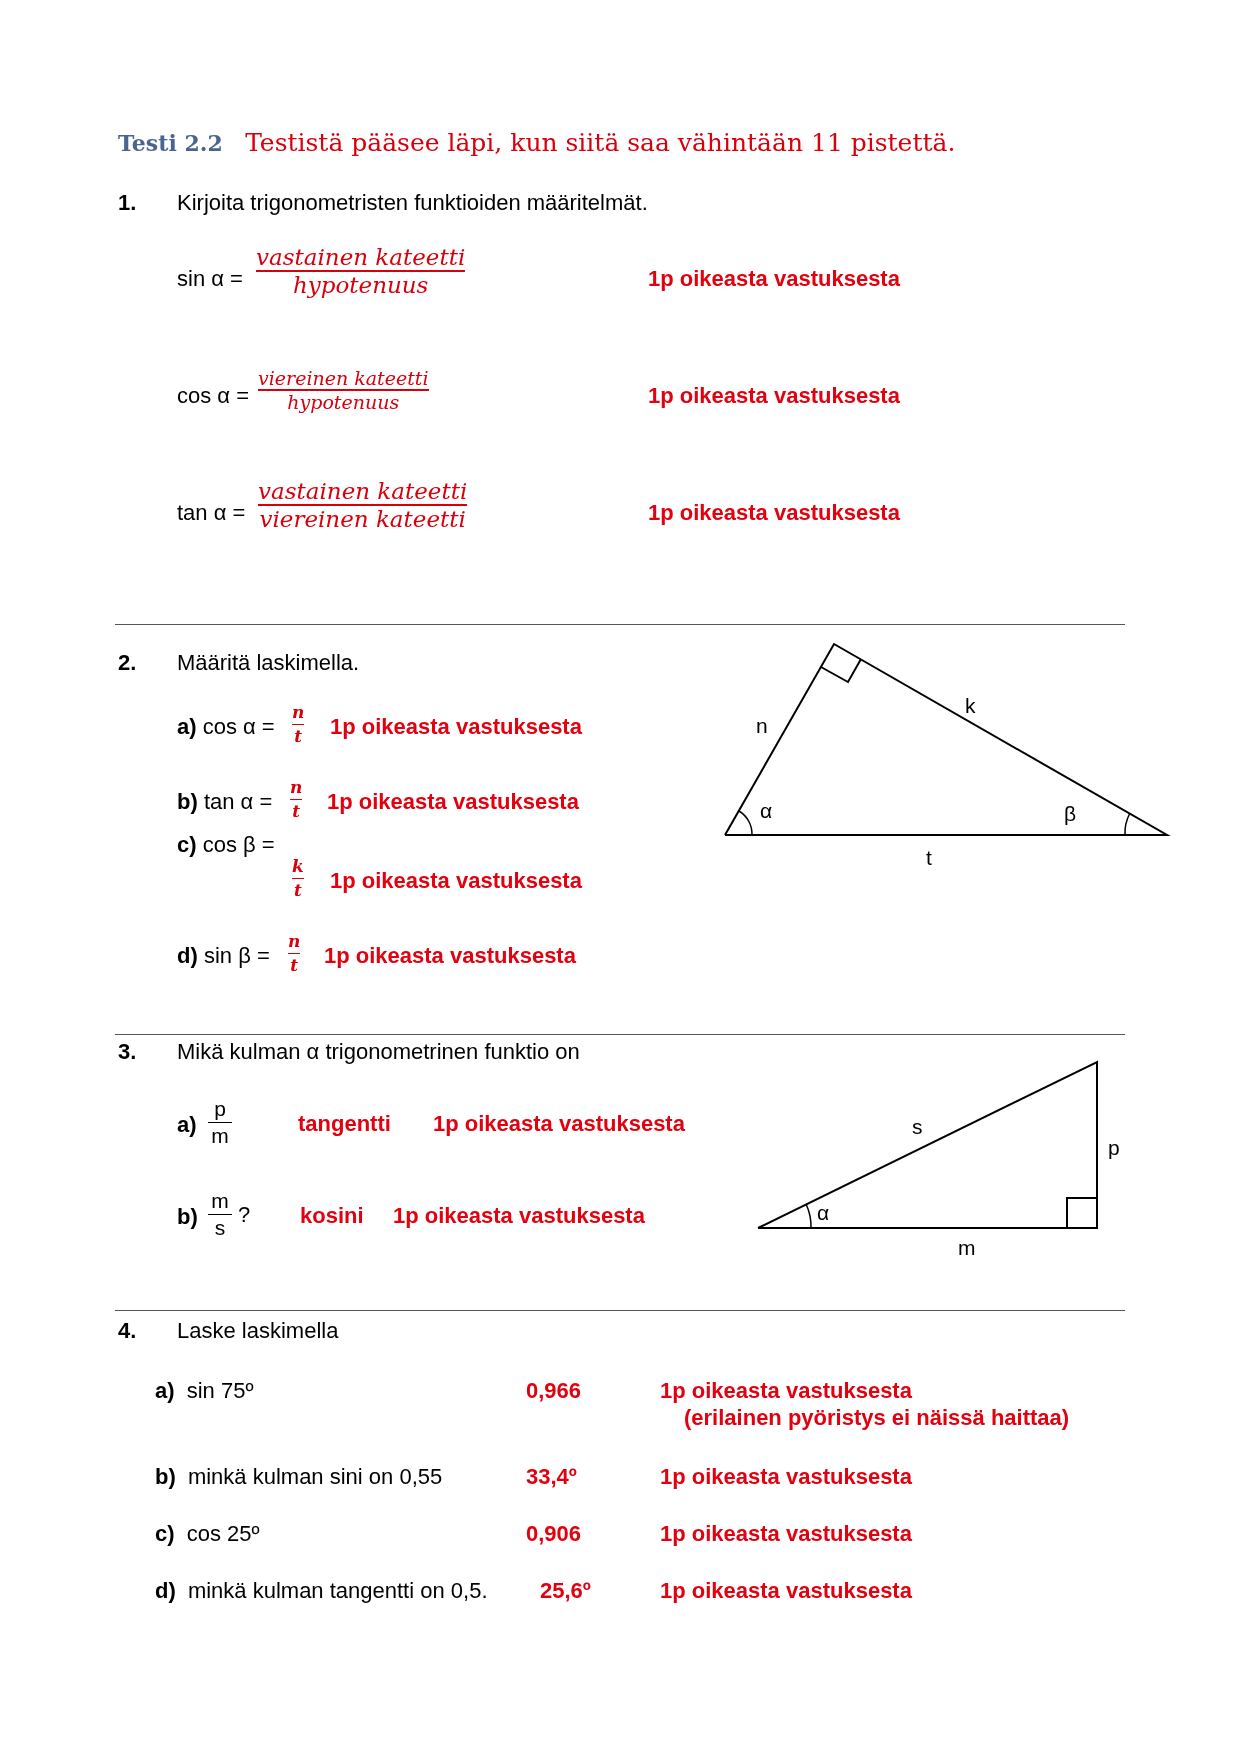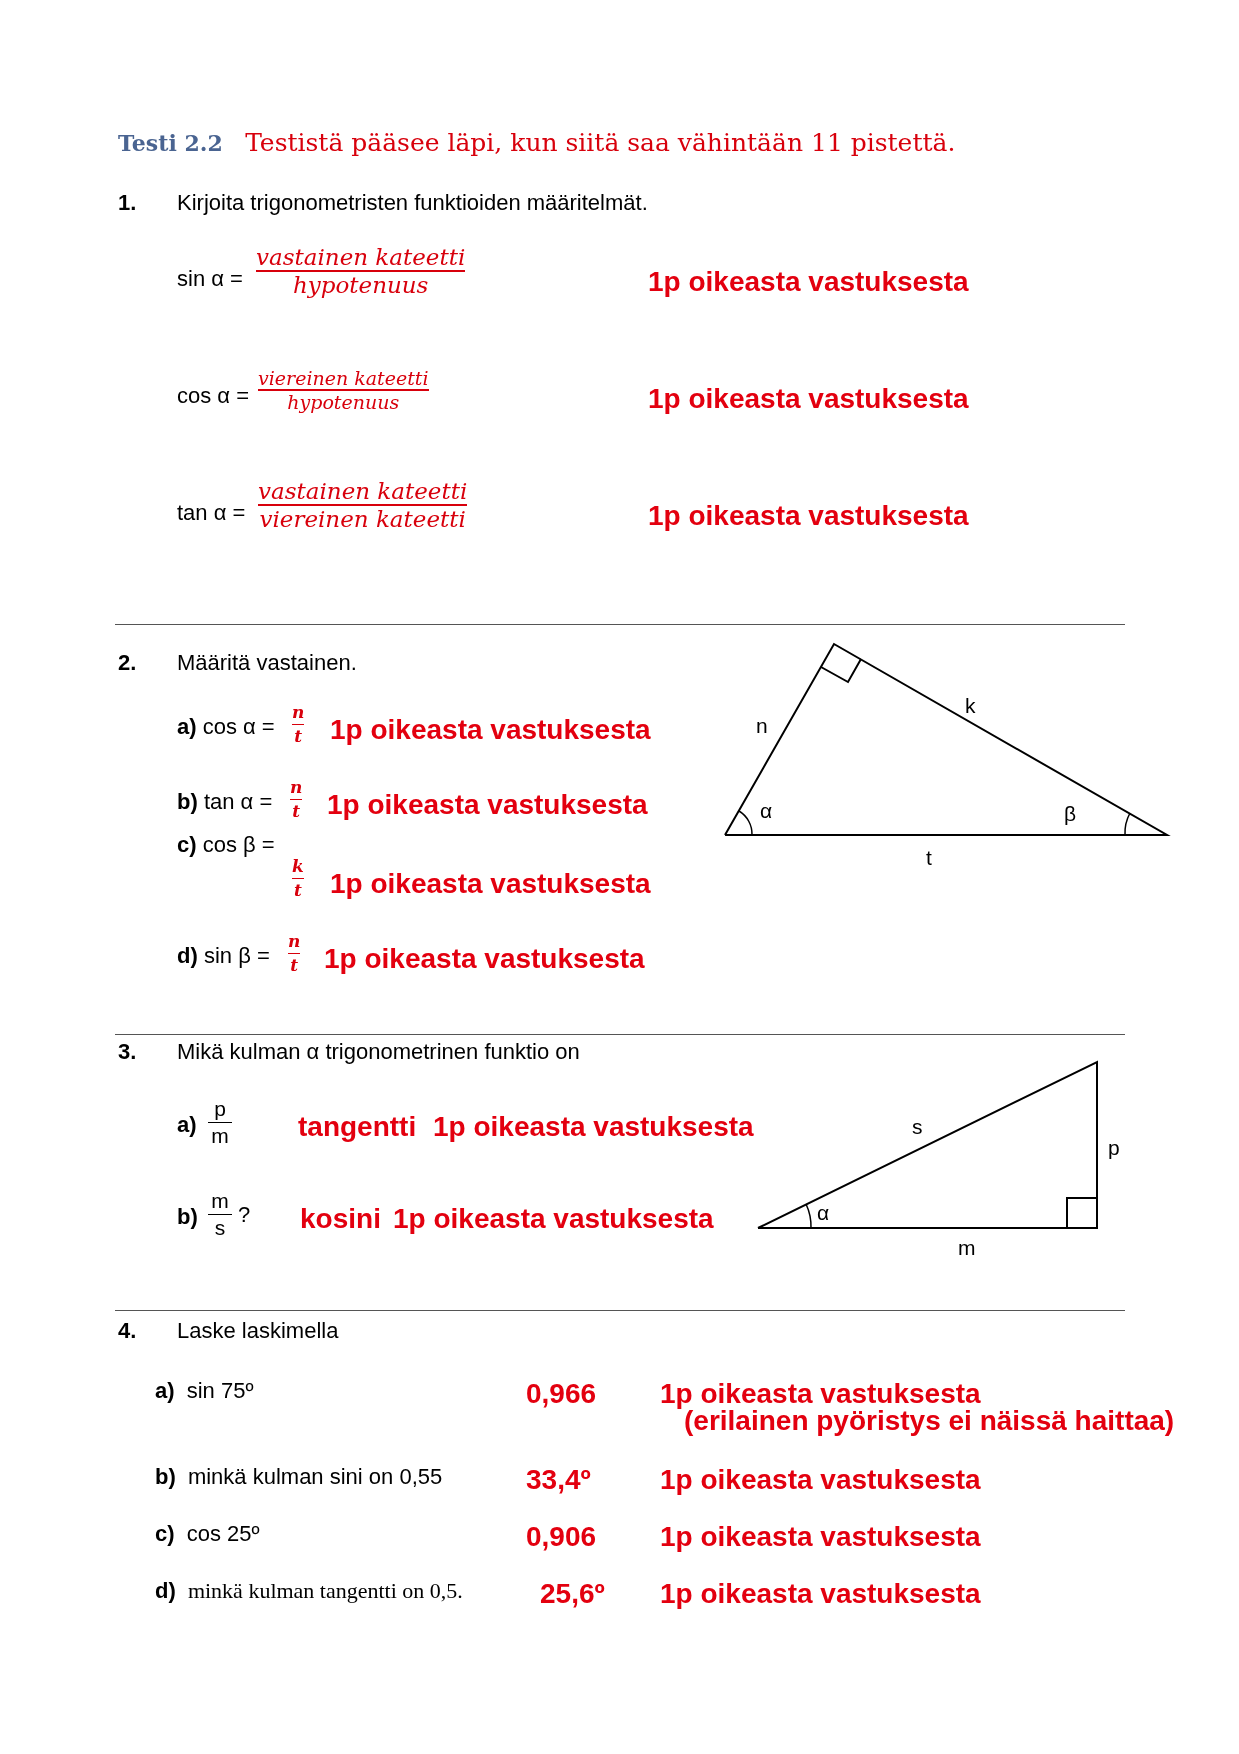--- a/index.html
+++ b/index.html
@@ -2,21 +2,21 @@
 <html><head>
 <meta charset="utf-8">
 <style>
   html, body { margin: 0; padding: 0; background: #ffffff; }
   body { width: 1239px; height: 1754px; position: relative; font-family: "Liberation Sans", sans-serif; color: #000; overflow: hidden; }
   .abs { position: absolute; }
   .title-blue { font-family: "DejaVu Serif", serif; font-weight: bold; color: #4a6491; font-size: 22px; }
   .title-red { font-family: "DejaVu Serif", serif; font-weight: normal; color: #d8000c; font-size: 25px; }
   .qnum { font-weight: bold; font-size: 22px; }
   .qtext { font-size: 22px; }
-  .red-b { color: #e3000f; font-weight: bold; font-size: 28px; }
+  .red-b { color: #e3000f; font-weight: bold; font-size: 22px; }
   .rule { position: absolute; left: 115px; width: 1010px; height: 0; border-top: 1.5px solid #555; }
   .frac { position: absolute; display: flex; flex-direction: column; align-items: center; }
   .frac .num, .frac .den { font-family: "DejaVu Serif", serif; font-style: italic; color: #d8000c; white-space: nowrap; }
   .frac .bar { border-top: 2px solid #d8000c; align-self: stretch; }
   .sfrac { position: absolute; display: flex; flex-direction: column; align-items: center; font-family: "DejaVu Serif", serif; font-style: italic; font-weight: bold; color: #d8000c; font-size: 17px; line-height: 19px; }
   .sfrac .bar { border-top: 1.5px solid #d8000c; width: 12px; margin: 2px 0; }
   .bfrac { position: absolute; display: flex; flex-direction: column; align-items: center; font-size: 21px; line-height: 22px; }
   .bfrac .bar { border-top: 1.5px solid #000; width: 24px; margin: 2px 0; }
   .lbl-b { font-weight: bold; }
   svg text { font-family: "Liberation Sans", sans-serif; }
@@ -52,21 +52,21 @@
 <div class="frac" style="left:258px; top:478px;">
   <span class="num" style="font-size:23px;">vastainen kateetti</span>
   <span class="bar"></span>
   <span class="den" style="font-size:23px;">viereinen kateetti</span>
 </div>
 <div class="abs red-b" style="left:648px; top:500px;">1p oikeasta vastuksesta</div>
 
 <div class="rule" style="top:624px;"></div>
 
 <div class="abs qnum" style="left:118px; top:650px;">2.</div>
-<div class="abs qtext" style="left:177px; top:650px;">Määritä vastainen.</div>
+<div class="abs qtext" style="left:177px; top:650px;">Määritä laskimella.</div>
 
 <div class="abs qtext" style="left:177px; top:714px; white-space:nowrap;">
   <span class="lbl-b">a)</span>
   <span>cos α =</span>
 </div>
 <div class="sfrac" style="left:292px; top:703px;">
   <span>n</span>
   <span class="bar"></span>
   <span>t</span>
 </div>
@@ -173,16 +173,16 @@
 
 <div class="abs qtext" style="left:155px; top:1521px; white-space:nowrap;">
   <span class="lbl-b">c)</span>
   <span style="margin-left:6px;">cos 25º</span>
 </div>
 <div class="abs red-b" style="left:526px; top:1521px;">0,906</div>
 <div class="abs red-b" style="left:660px; top:1521px;">1p oikeasta vastuksesta</div>
 
 <div class="abs qtext" style="left:155px; top:1578px; white-space:nowrap;">
   <span class="lbl-b">d)</span>
-  <span style="margin-left:6px;font-family:Liberation Serif, serif;">minkä kulman tangentti on 0,5.</span>
+  <span style="margin-left:6px;">minkä kulman tangentti on 0,5.</span>
 </div>
 <div class="abs red-b" style="left:540px; top:1578px;">25,6º</div>
 <div class="abs red-b" style="left:660px; top:1578px;">1p oikeasta vastuksesta</div>
 
 </body></html>

